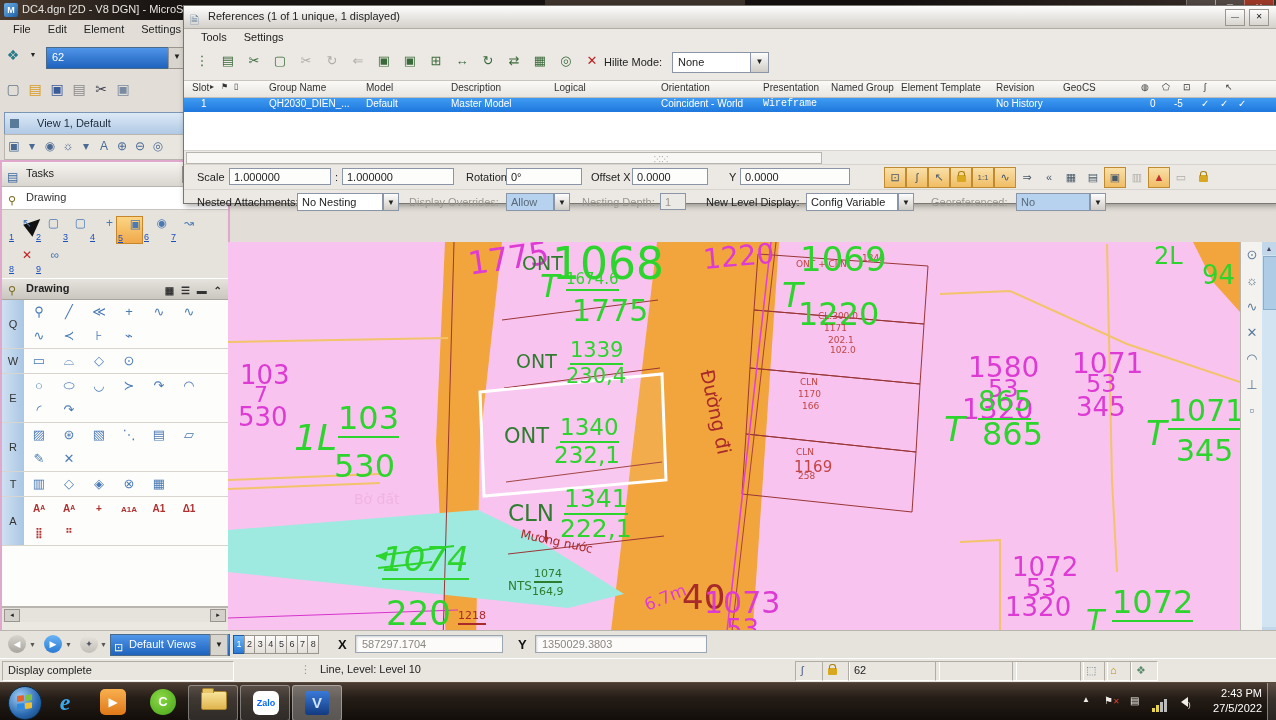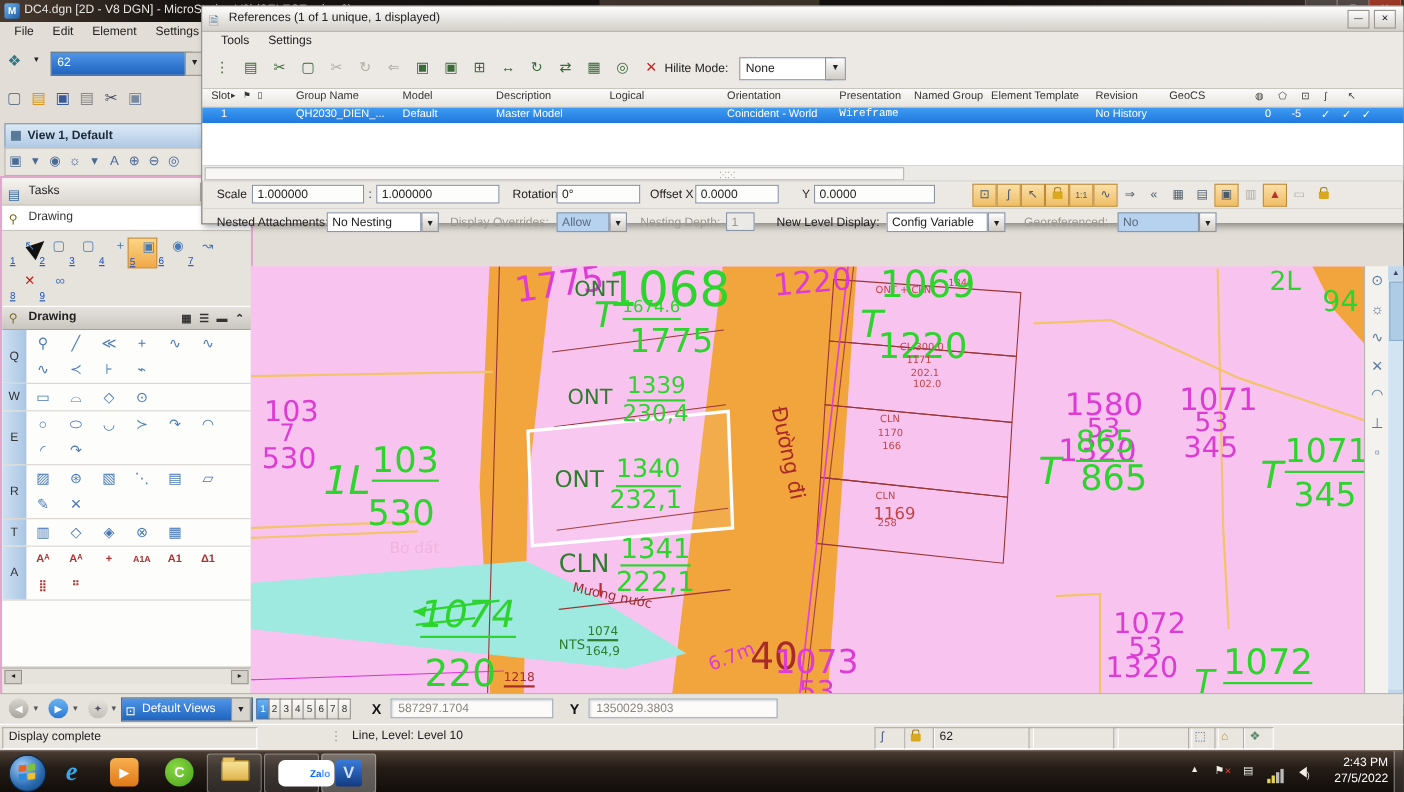--- a/index.html
+++ b/index.html
@@ -17,21 +17,21 @@
   #app{left:0;top:20px;width:1276px;height:662px;background:#e2ded7;}
   .menu-item{display:inline-block;margin:0 7px;color:#222;}
   #menubar{left:6px;top:3px;width:177px;height:18px;overflow:hidden;white-space:nowrap;}
   
   .tbtn{display:inline-block;width:22px;height:22px;line-height:22px;text-align:center;font-size:14px;vertical-align:middle;}
   #attr-row{left:2px;top:24px;width:182px;height:30px;}
   #level-combo{position:absolute;left:44px;top:3px;width:122px;height:20px;background:linear-gradient(#4f95e8,#1f63be);border:1px solid #4a6a8a;color:#fff;line-height:19px;padding-left:5px;}
   #level-drop{position:absolute;left:166px;top:3px;width:16px;height:20px;background:#d8d4ce;border:1px solid #9a968f;text-align:center;line-height:18px;font-size:8px;}
   #std-row{left:2px;top:58px;width:182px;height:30px;}
   
-  #view-title{left:4px;top:92px;width:180px;height:22px;background:linear-gradient(#dce9f6,#aec8e4);border:1px solid #7a96b4;line-height:20px;padding-left:20px;color:#1a2a3a;font-weight:bold;}
+  #view-title{left:4px;top:92px;width:180px;height:22px;background:linear-gradient(#dce9f6,#aec8e4);border:1px solid #7a96b4;line-height:20px;padding-left:32px;color:#1a2a3a;}
   #view-title .sq{position:absolute;left:5px;top:6px;width:9px;height:9px;background:#5a7a9a;}
   #view-tools{left:4px;top:114px;width:180px;height:24px;background:#e9e6e0;border:1px solid #b8b4ae;white-space:nowrap;overflow:hidden;}
   #view-tools .tbtn{width:18px;height:22px;line-height:22px;font-size:12px;color:#4a6a94;}
   
   #tasks{left:0px;top:140px;width:230px;height:478px;background:#ebe8e2;border:2px solid #e0a8cc;box-sizing:border-box;}
   #tasks-header{position:relative;height:24px;background:linear-gradient(#f6f4f0,#d9d5cf);border-bottom:1px solid #b8b4ae;line-height:23px;padding-left:24px;}
   #tasks-header .ticon{position:absolute;left:5px;top:4px;color:#3a6aa0;font-size:12px;}
   .hbtn{position:absolute;top:4px;width:18px;height:15px;background:linear-gradient(#fcfcfc,#d8d4ce);border:1px solid #9a968f;font-size:8px;text-align:center;line-height:14px;}
   #search-row{position:relative;height:22px;background:#fff;border-bottom:1px solid #c8c4be;line-height:21px;padding-left:24px;color:#333;}
   #search-row .ticon{position:absolute;left:6px;top:3px;color:#7a6a20;font-size:11px;}
@@ -117,21 +117,21 @@
   #taskbar{left:0;top:682px;width:1276px;height:38px;background:linear-gradient(#4a3c32,#241c16 40%,#120d0a);border-top:1px solid #5a4a3e;}
   .orb{position:absolute;left:8px;top:3px;width:32px;height:32px;border-radius:50%;background:radial-gradient(circle at 35% 30%,#9ecdf5,#2a6ab0 60%,#123a6a);border:1px solid #0a2a4a;}
   .flag{position:absolute;left:8px;top:8px;width:16px;height:15px;display:grid;grid-template-columns:7px 7px;grid-gap:1px;transform:skewY(-6deg);}
   .flag i{display:block;height:6px;border-radius:1px;}
   .tico{position:absolute;top:6px;width:26px;height:26px;text-align:center;line-height:26px;}
   .tkbtn{position:absolute;top:2px;width:48px;height:34px;background:rgba(255,255,255,.12);border:1px solid rgba(255,255,255,.35);border-radius:3px;}
   .tkbtn.active{background:rgba(255,255,255,.30);}
   .tkbtn .inner{position:absolute;left:12px;top:5px;}
   #folder{width:24px;height:17px;background:linear-gradient(#f8e49a,#e0b54e);border:1px solid #a8842a;border-radius:2px;position:relative;}
   #folder:before{content:"";position:absolute;left:0;top:-4px;width:10px;height:4px;background:#e8c668;border:1px solid #a8842a;border-bottom:none;border-radius:2px 2px 0 0;}
-  #zalo-sq{width:26px;height:24px;background:#fff;border-radius:6px;color:#0a68ff;font-weight:bold;font-size:9px;text-align:center;line-height:24px;padding-left:25px;}
+  #zalo-sq{width:26px;height:24px;background:#fff;border-radius:6px;color:#0a68ff;font-weight:bold;font-size:9px;text-align:center;line-height:24px;}
   #v8i-sq{width:24px;height:24px;background:linear-gradient(#3a7ad8,#123a80);border-radius:3px;color:#cfe2ff;font-weight:bold;font-size:15px;text-align:center;line-height:24px;}
   .tray{position:absolute;top:12px;color:#f0ede8;font-size:10px;}
   .bars i{display:inline-block;width:3px;background:#e8d44a;margin-right:1px;vertical-align:bottom;}
   #clock{position:absolute;right:14px;top:3px;text-align:right;color:#fff;line-height:15px;font-size:11px;}
   #showdesk{position:absolute;right:0;top:0;width:8px;height:38px;background:rgba(255,255,255,.10);border-left:1px solid rgba(255,255,255,.4);}
   .spk{display:inline-block;width:0;height:0;border:5px solid transparent;border-right:7px solid #f0ede8;}
 </style>
 </head>
 <body>
 

